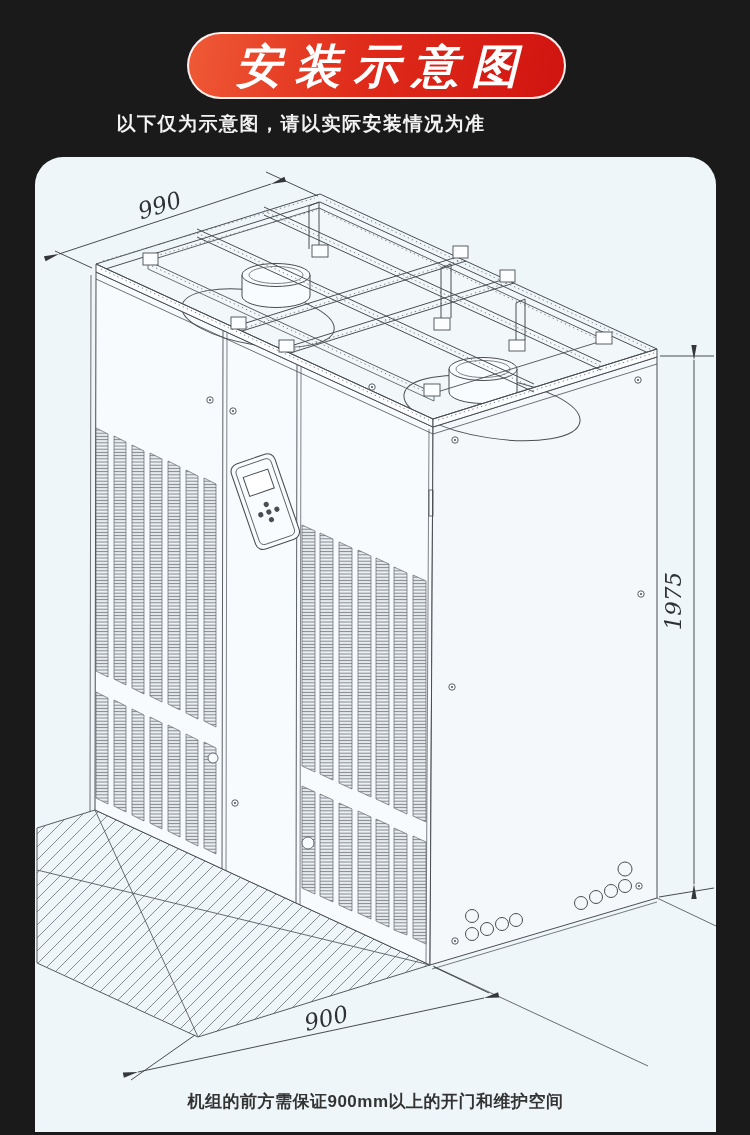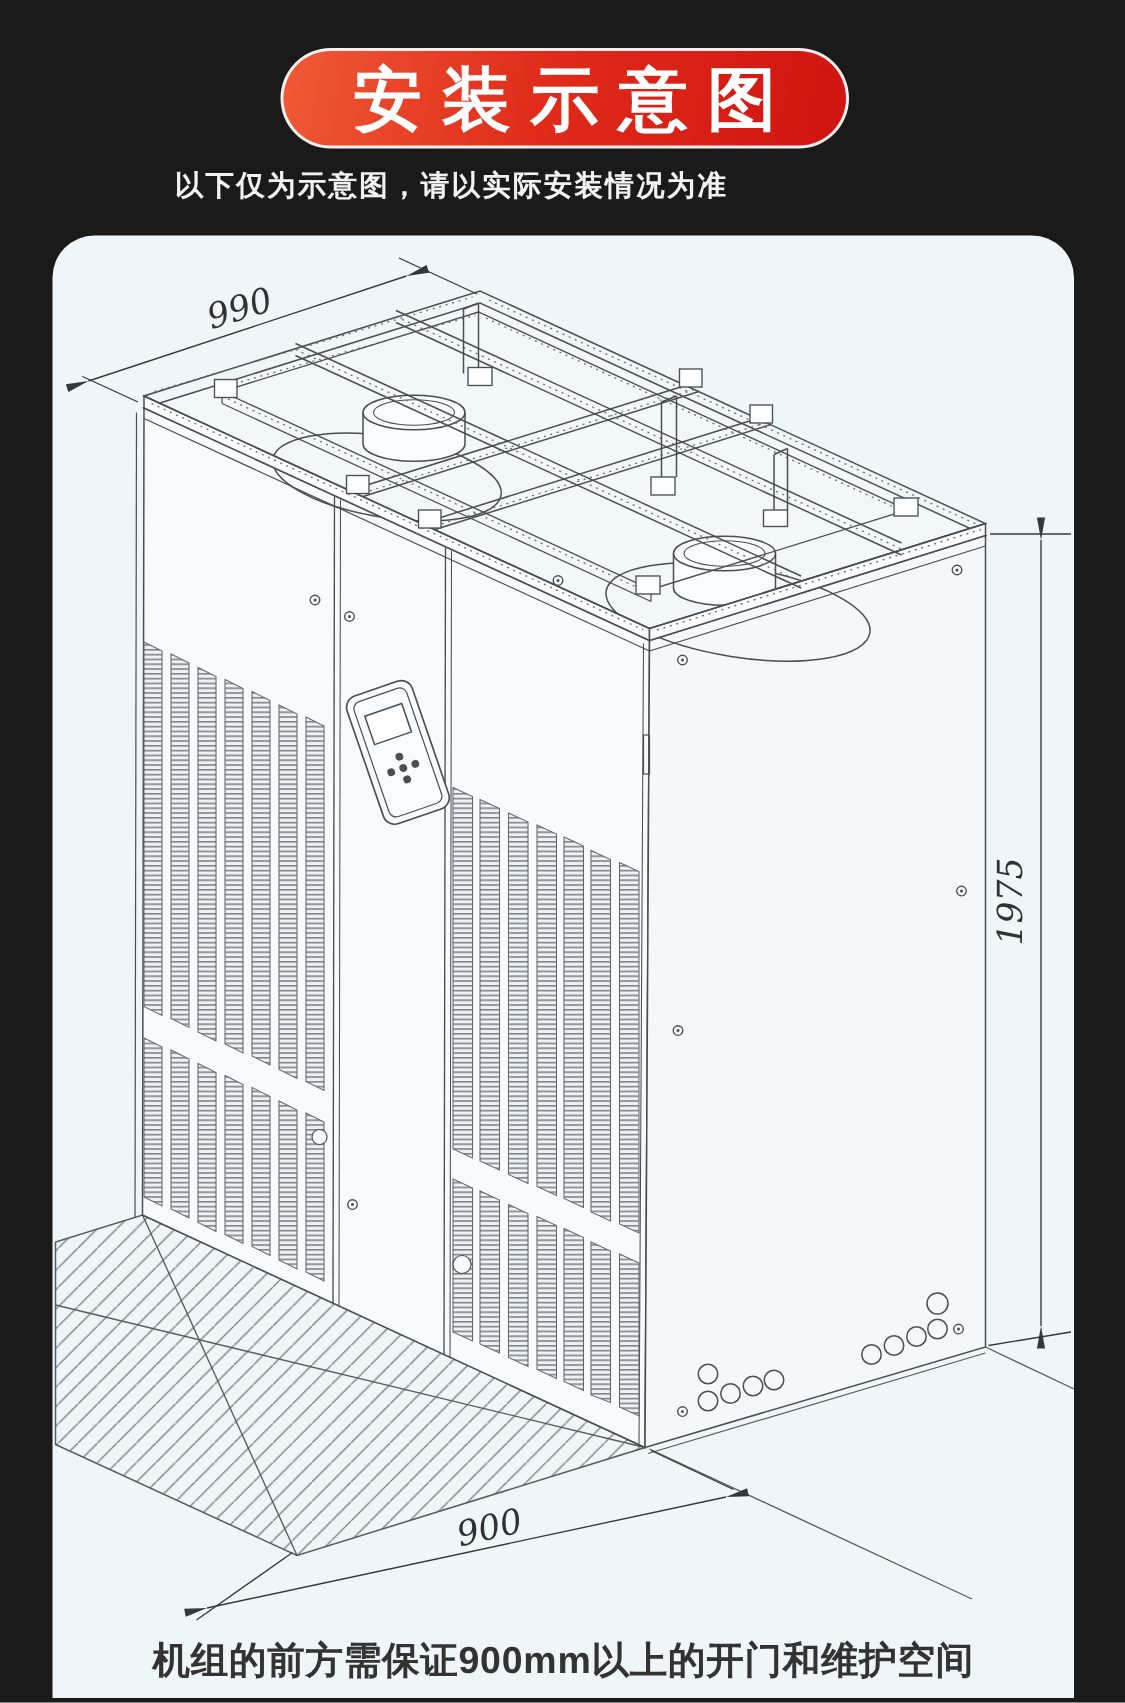--- a/index.html
+++ b/index.html
@@ -11,33 +11,33 @@
   .panel{
     position:absolute;left:35px;top:157px;width:681px;height:975px;
     background:#eff6fa;border-radius:28px 28px 0 0;
   }
   .badge{
     position:absolute;left:187px;top:32px;width:379px;height:67px;
     box-sizing:border-box;
     background:linear-gradient(100deg,#ef5a36 0%,#e02c1b 45%,#d01410 100%);
     border:2px solid rgba(255,255,255,0.92);
     border-radius:34px;
-    display:flex;align-items:center;justify-content:center;
+    display:flex;align-items:center;justify-content:center;font-style:italic;
   }
   .badge span{
     color:#ffffff;font-size:46px;font-weight:700;letter-spacing:13px;
     padding-left:13px;line-height:1;
   }
   .subtitle{
     position:absolute;left:0;top:111px;width:602px;text-align:center;
     color:#f2f2f2;font-size:19px;font-weight:700;letter-spacing:1.5px;
   }
   .caption{
     position:absolute;left:35px;top:1090px;width:681px;text-align:center;
-    color:#333333;font-size:25px;font-weight:600;letter-spacing:0.5px;
+    color:#333333;font-size:17px;font-weight:600;letter-spacing:0.5px;
   }
   svg.diagram{position:absolute;left:0;top:0;width:750px;height:1135px;}
   .dimtxt{
     font-family:"DejaVu Serif","Liberation Serif",serif;
     font-style:italic;font-size:23px;fill:#2e3236;
   }
 </style>
 </head>
 <body>
 

